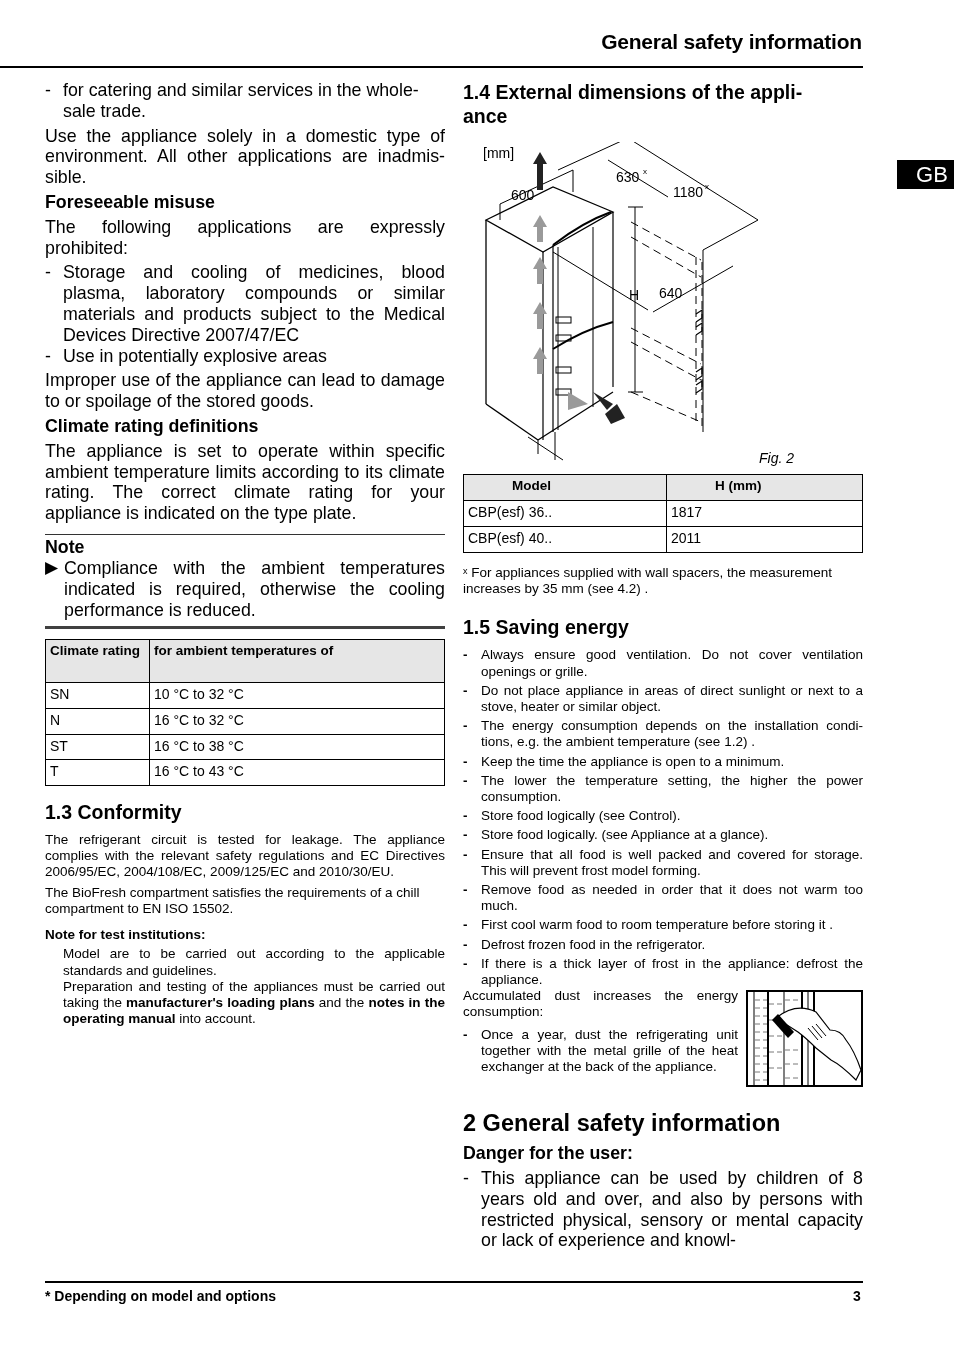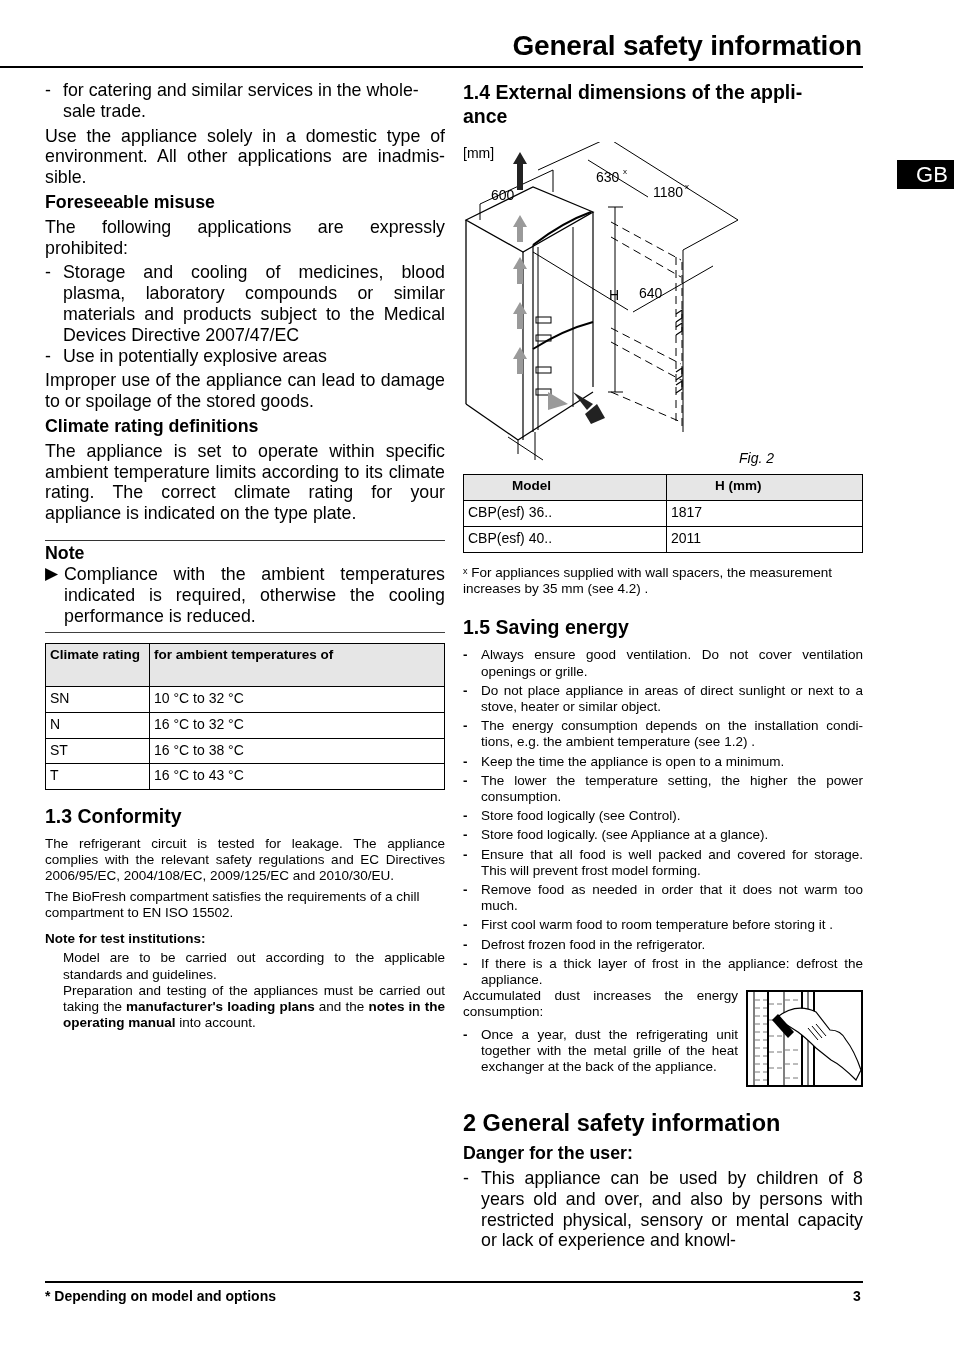--- a/index.html
+++ b/index.html
@@ -1,54 +1,54 @@
 <!DOCTYPE html>
 <html><head>
 <meta charset="utf-8">
 <style>
   * { box-sizing: border-box; margin: 0; padding: 0; }
   html, body { width: 954px; height: 1350px; background: #ffffff; }
   body { position: relative; font-family: "Liberation Sans", sans-serif; color: #000; overflow: hidden; }
 
-  .page-title { position: absolute; right: 92px; top: 30px; font-size: 28px; font-weight: bold; letter-spacing: -0.2px; }
+  .page-title { position: absolute; right: 92px; top: 30px; font-size: 21px; font-weight: bold; letter-spacing: -0.2px; }
   .title-rule { position: absolute; left: 0; width: 863px; top: 66px; height: 2px; background: #000; }
   .lang-tab { position: absolute; left: 897px; top: 160px; width: 70px; height: 29px; background: #000; color: #fff; font-size: 22px; font-weight: normal; text-align: center; line-height: 29px; }
 
   .col { position: absolute; }
   .col-left { left: 45px; top: 80px; width: 400px; }
   .col-right { left: 463px; top: 80px; width: 400px; }
 
   .big { font-size: 17.8px; line-height: 20.8px; text-align: justify; }
   .big p { margin-bottom: 4px; }
   .big .h { font-weight: bold; margin-bottom: 4px; }
   .dash { display: flex; }
   .dash .mark { width: 18px; flex: none; }
   .dash .txt { flex: 1; text-align: justify; }
 
-  .note-box { border-top: 1px solid #333; border-bottom: 1px solid #404040; margin-top: 16px; padding: 1px 0 6px 0; }
+  .note-box { border-top: 1px solid #333; border-bottom: 3px solid #404040; margin-top: 10px; padding: 1px 0 6px 0; }
   .note-title { font-weight: bold; font-size: 17.8px; line-height: 22px; }
   .note-item { display: flex; font-size: 17.8px; line-height: 20.8px; }
   .note-item .arrow { width: 19px; flex: none; font-size: 17px; }
   .note-item .txt { text-align: justify; }
 
   table { border-collapse: collapse; width: 100%; font-size: 14px; }
   td, th { border: 1px solid #000; text-align: left; vertical-align: top; padding: 3px 4px; font-weight: normal; }
   th { background: #e6e6e6; font-weight: bold; font-size: 13.5px; line-height: 16px; }
   .climate-table { margin-top: 10px; }
   .climate-table th { height: 43px; }
   .climate-table td { height: 25.7px; padding-top: 3px; margin-left: 40px; }
   .climate-table .c1 { width: 104px; }
 
   .sec-h { font-size: 19.5px; font-weight: bold; line-height: 24px; }
   .small { font-size: 13.5px; line-height: 16.2px; text-align: justify; }
   .small p { margin-bottom: 4px; }
   .small .h { font-weight: bold; margin: 6px 0 3px 0; }
   .indent { padding-left: 18px; }
 
-  .fig-wrap { position: relative; width: 400px; height: 330px; margin-top: 16px; }
+  .fig-wrap { position: relative; width: 400px; height: 330px; margin-top: 16px; margin-left: 20px; }
   .fig-caption { position: absolute; left: 276px; top: 308px; font-size: 14px; font-style: italic; }
 
   .model-table { margin-top: 8px; }
   .model-table th { height: 26px; padding-left: 48px; }
   .model-table td { height: 26px; }
   .model-table .c1 { width: 203px; }
 
   .footnote { font-size: 13.5px; line-height: 16.2px; margin-top: 12px; }
 
   .energy-list .dash { font-size: 13.5px; line-height: 16.2px; margin-bottom: 3px; }

